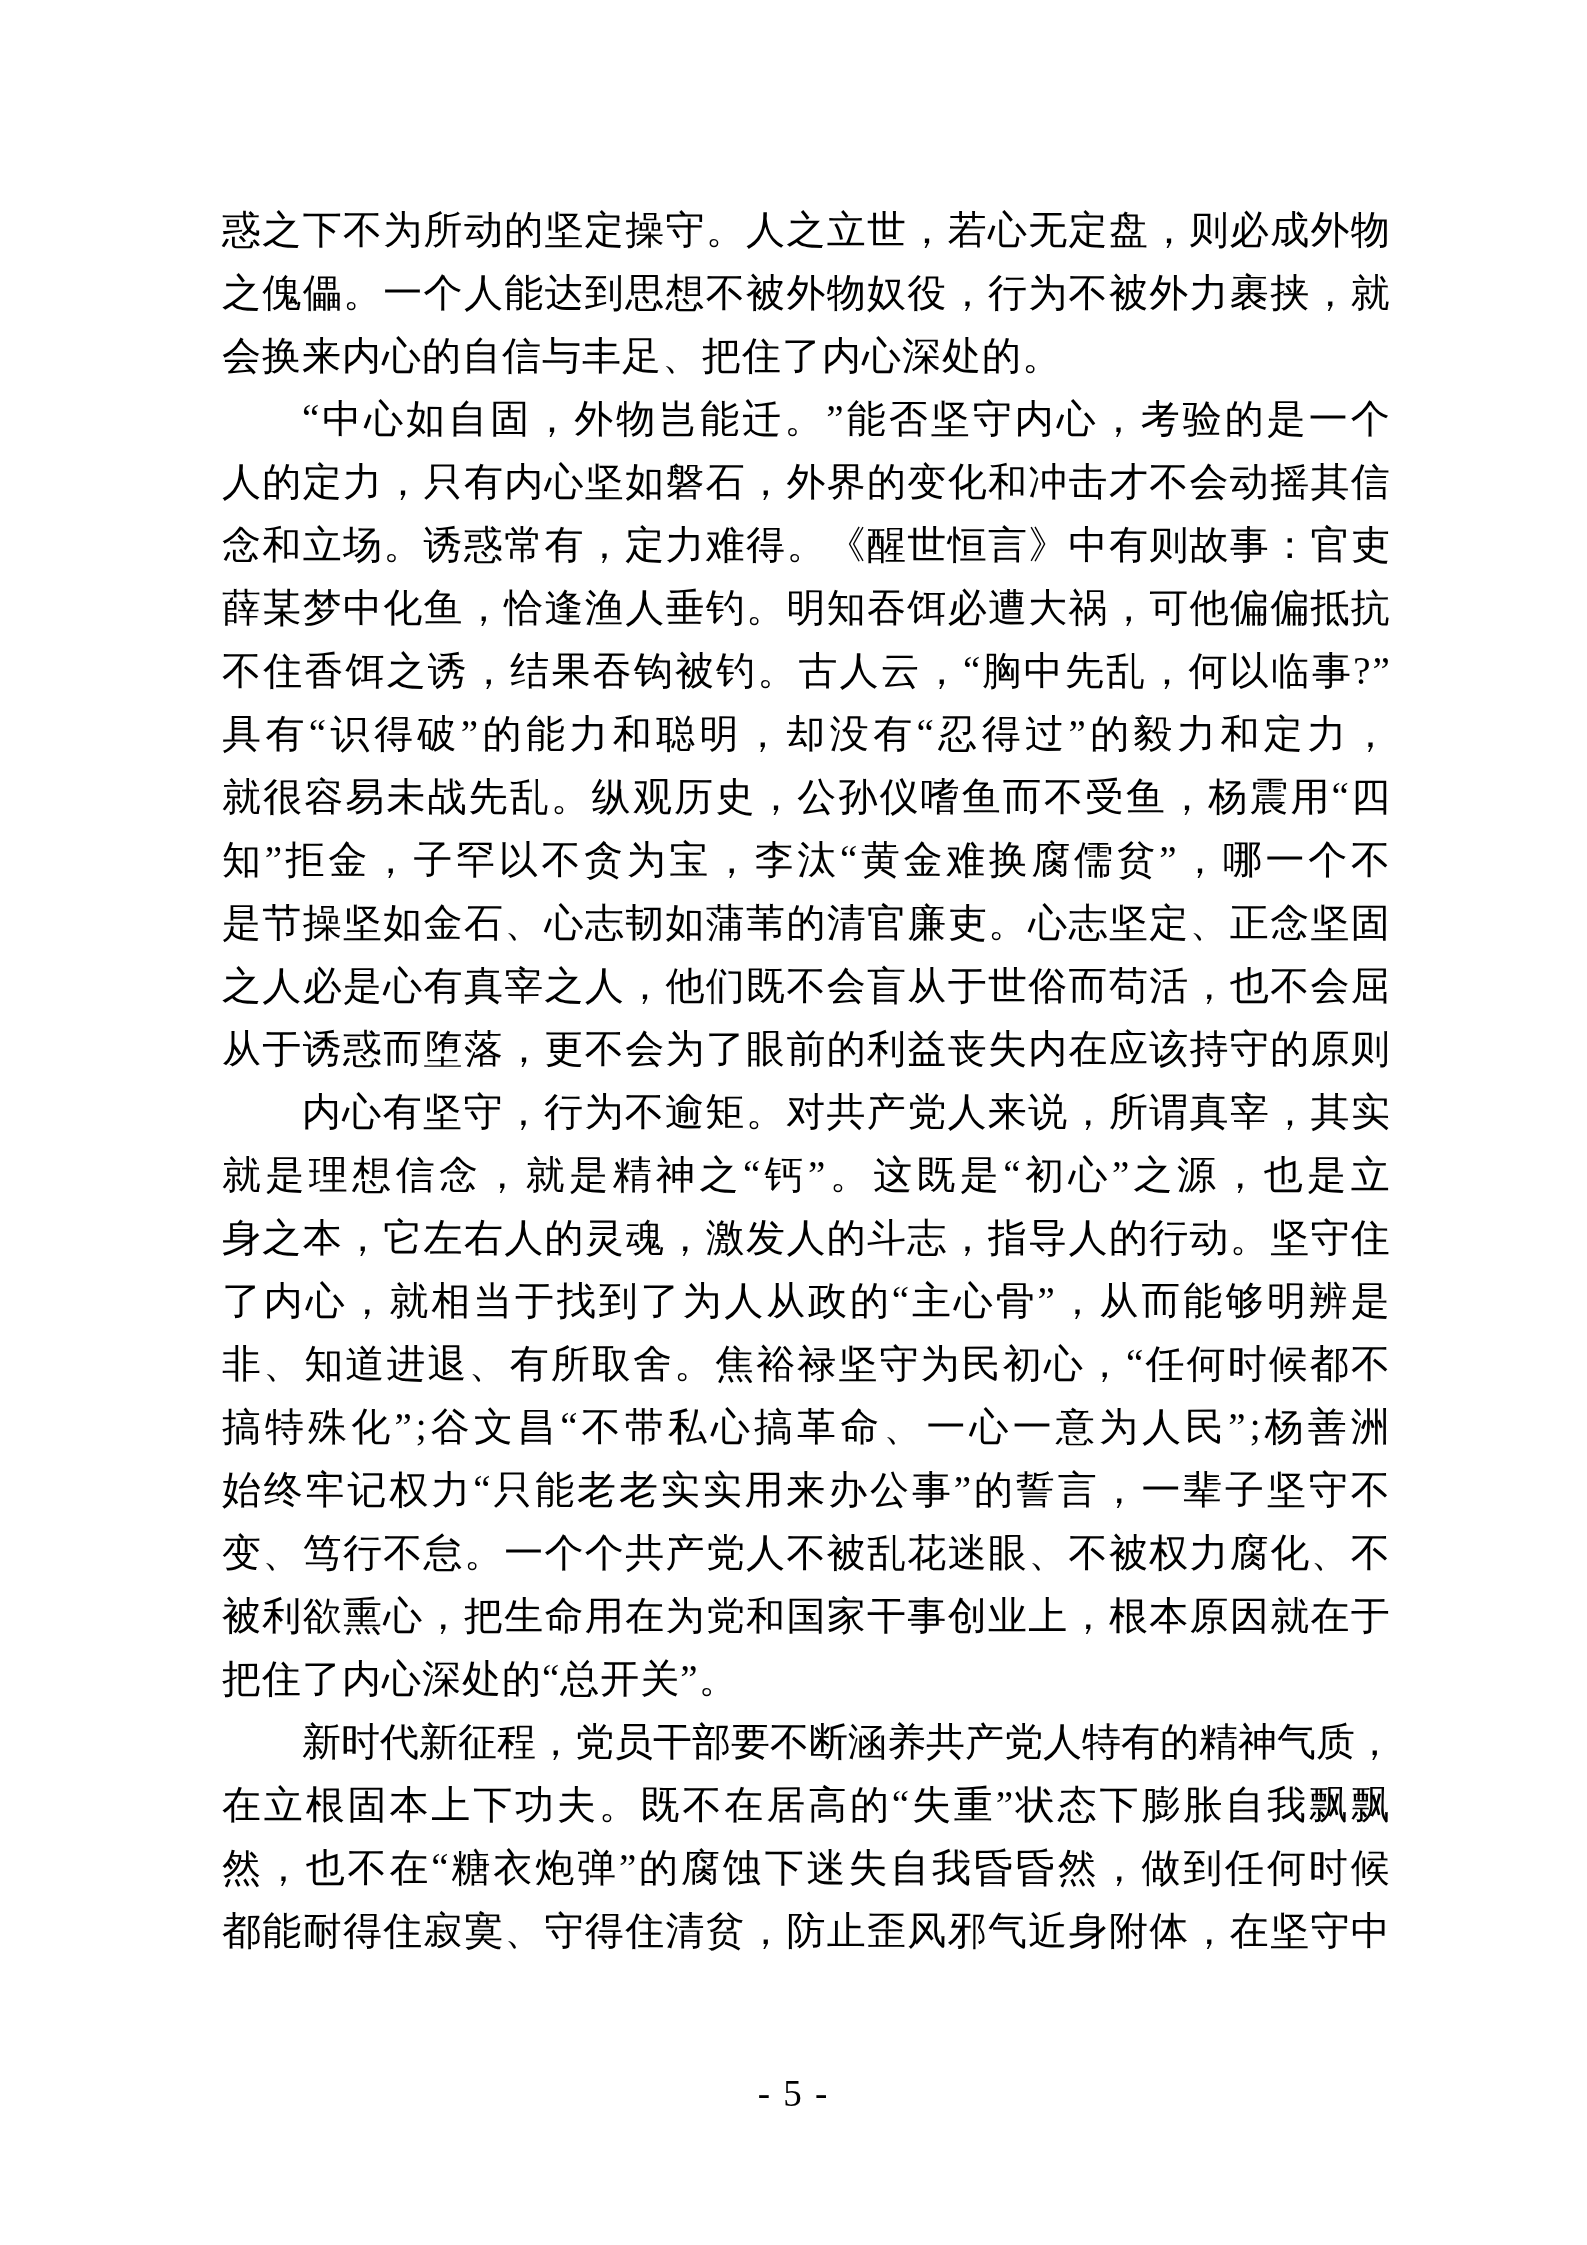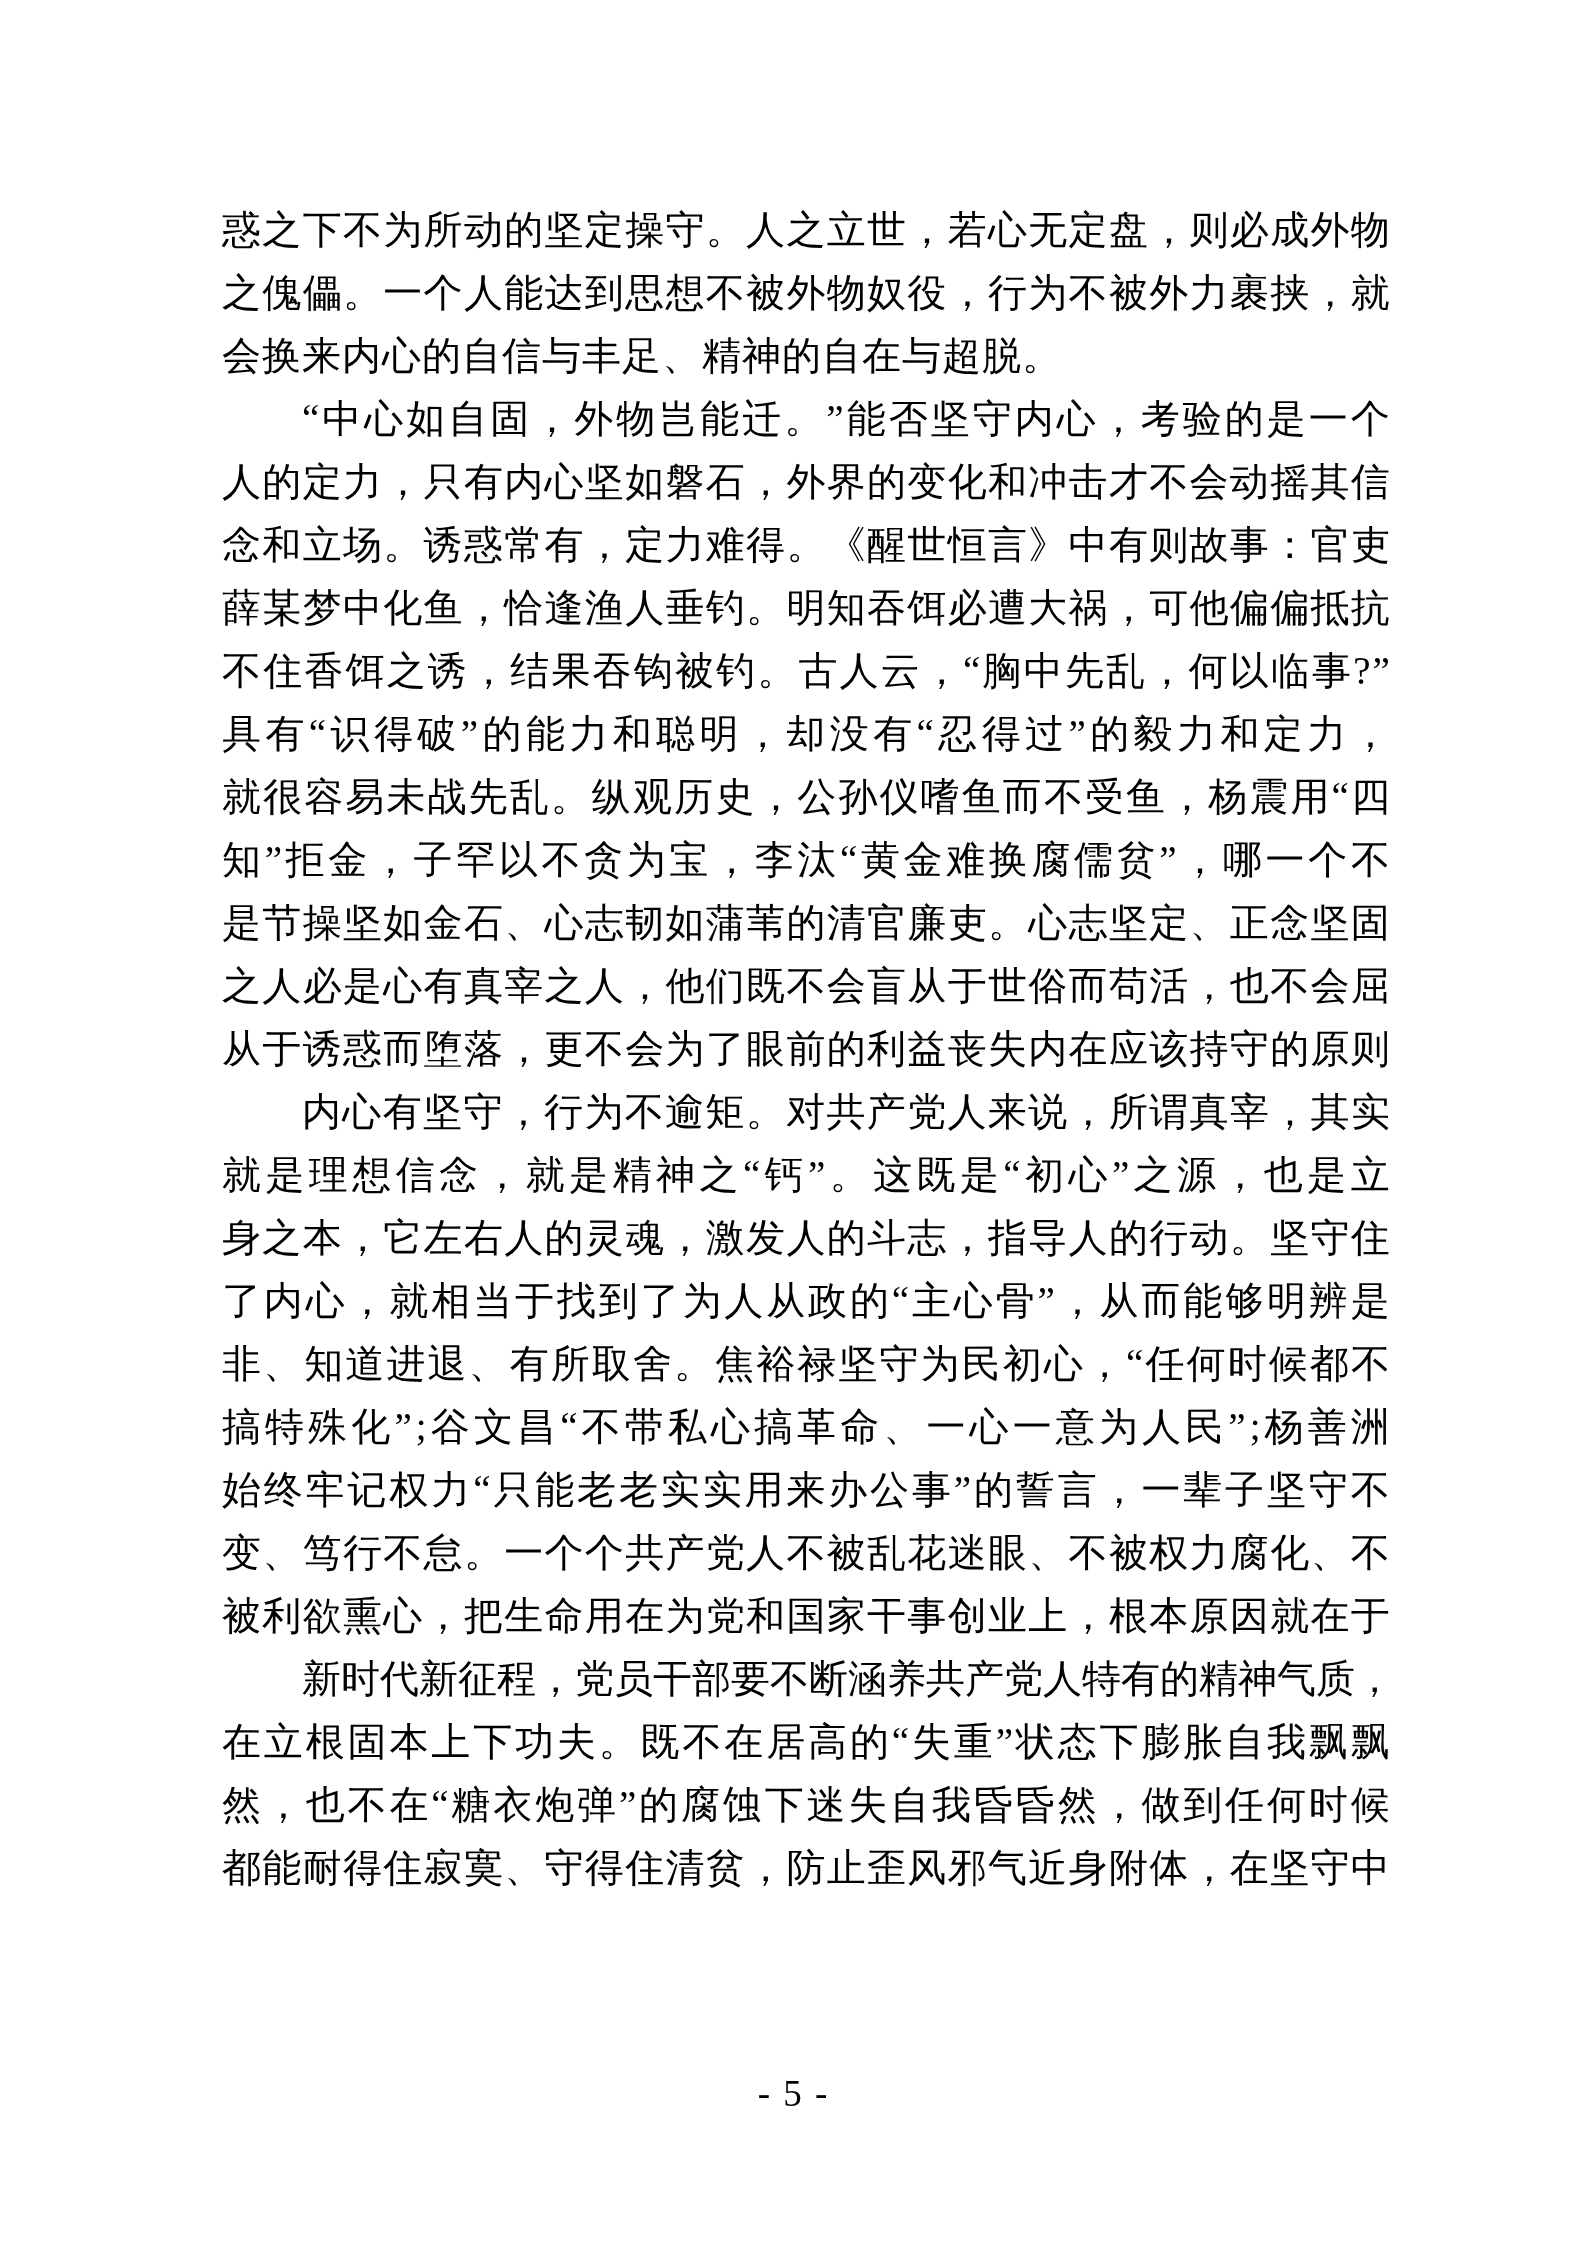--- a/index.html
+++ b/index.html
@@ -104,21 +104,21 @@
         <span>为</span>
         <span>不</span>
         <span>被</span>
         <span>外</span>
         <span>力</span>
         <span>裹</span>
         <span>挟</span>
         <span>，</span>
         <span>就</span>
       </div>
-      <div class="line plain">会换来内心的自信与丰足、精神的自在与超脱。</div>
+      <div class="line plain">会换来内心的自信与丰足、把住了内心深处的。</div>
       <div class="line just indent">
         <span>“</span>
         <span>中</span>
         <span>心</span>
         <span>如</span>
         <span>自</span>
         <span>固</span>
         <span>，</span>
         <span>外</span>
         <span>物</span>
@@ -723,20 +723,21 @@
         <span>上</span>
         <span>，</span>
         <span>根</span>
         <span>本</span>
         <span>原</span>
         <span>因</span>
         <span>就</span>
         <span>在</span>
         <span>于</span>
       </div>
+      <div class="line plain">把住了内心深处的“总开关”。</div>
       <div class="line just indent">
         <span>新</span>
         <span>时</span>
         <span>代</span>
         <span>新</span>
         <span>征</span>
         <span>程</span>
         <span>，</span>
         <span>党</span>
         <span>员</span>

